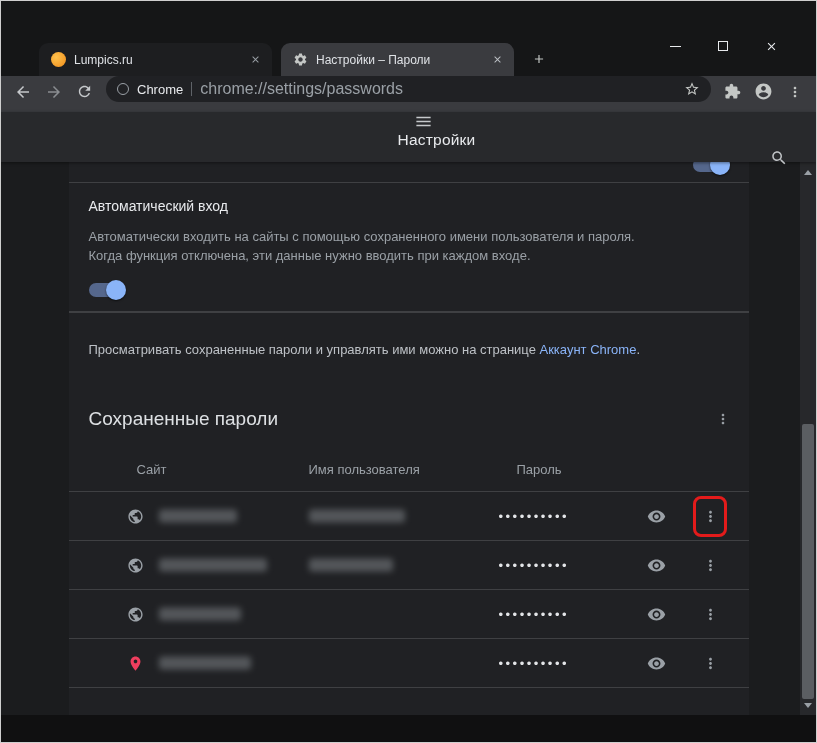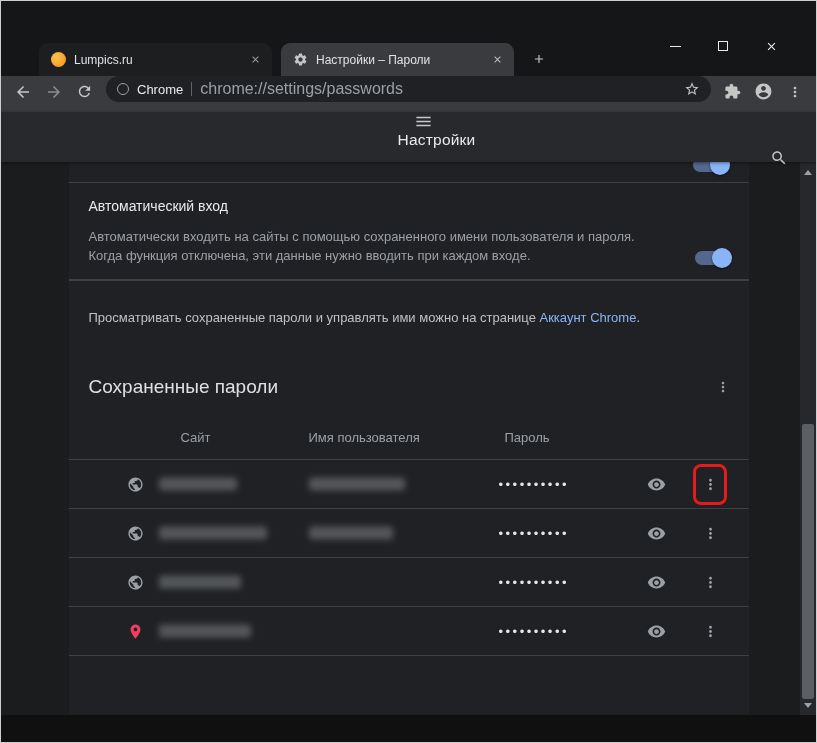--- a/index.html
+++ b/index.html
@@ -44,42 +44,42 @@
   .search-btn { margin-left:auto; width:30px; height:30px; border:none; background:none; display:grid; place-items:center; cursor:pointer; }
 
   
   .content { height:553px; background:#1b1c1e; position:relative; overflow:hidden; }
   .card { width:680px; height:100%; margin:0 auto; background:#202124; position:relative; }
   .divider { height:1px; background:#3f4043; }
 
   .clipped-row { height:20px; position:relative; overflow:hidden; }
   .clipped-row .toggle { position:absolute; right:22px; top:-4px; }
 
-  .section-row { padding:14px 20px; display:flex; align-items:flex-end; gap:18px; }
+  .section-row { padding:14px 20px; display:flex; align-items:flex-start; gap:18px;flex-direction:column; }
   .section-text { flex:1; }
   .section-title { font-size:14px; color:#e8eaed; line-height:18px; }
   .section-desc { font-size:13px; color:#9aa0a6; line-height:19px; margin-top:12px; max-width:565px; }
 
   .toggle { width:34px; height:14px; border-radius:7px; background:#55678c; position:relative; flex:none; cursor:pointer; }
   .toggle .thumb { width:20px; height:20px; border-radius:50%; background:#8ab4f8;
                    position:absolute; right:-3px; top:-3px; box-shadow:0 1px 2px rgba(0,0,0,.6); }
 
   .chev-btn { width:30px; height:30px; border:none; background:none; display:grid; place-items:center; cursor:pointer; flex:none; }
 
   .note-row { padding:27px 20px 30px; font-size:13px; color:#bdc1c6; line-height:19px; }
   .note-link { color:#8ab4f8; text-decoration:none; cursor:pointer; }
 
   .saved-header { display:flex; align-items:center; padding:14px 10px 12px 20px; }
   .saved-title { flex:1; font-size:19px; color:#dde0e3; }
   .icon-btn { border:none; background:none; display:grid; place-items:center; cursor:pointer; }
   .saved-header .icon-btn { width:32px; height:32px; border-radius:50%; }
 
   .table-header { position:relative; height:44px; font-size:13px; color:#9aa0a6; }
   .table-header span { position:absolute; top:50%; transform:translateY(-50%); }
-  .col-site { left:68px;margin-left:44px; } .col-user { left:240px; } .col-pass { left:436px;text-align:right; }
+  .col-site { left:68px; } .col-user { left:240px; } .col-pass { left:448px;text-align:right; }
 
   .prow { position:relative; height:49px; border-bottom:1px solid #3f4043; }
   .row-icon { position:absolute; left:57px; top:50%; transform:translateY(-50%); width:20px; height:20px; display:grid; place-items:center; }
   .blur { position:absolute; top:50%; transform:translateY(-50%); height:13px; border-radius:3px;
           background:#5a5d61; filter:blur(3px); opacity:.9; }
   .site-blur { left:90px; } .user-blur { left:240px; }
   .pwd { position:absolute; left:430px; top:50%; transform:translateY(-50%);
          color:#e3e5e8; font-size:13px; letter-spacing:2.5px; }
   .eye-btn { position:absolute; left:574px; top:50%; transform:translateY(-50%); width:28px; height:28px; border-radius:50%; }
   .row-kebab { position:absolute; left:629px; top:50%; transform:translateY(-50%); width:26px; height:28px; }

